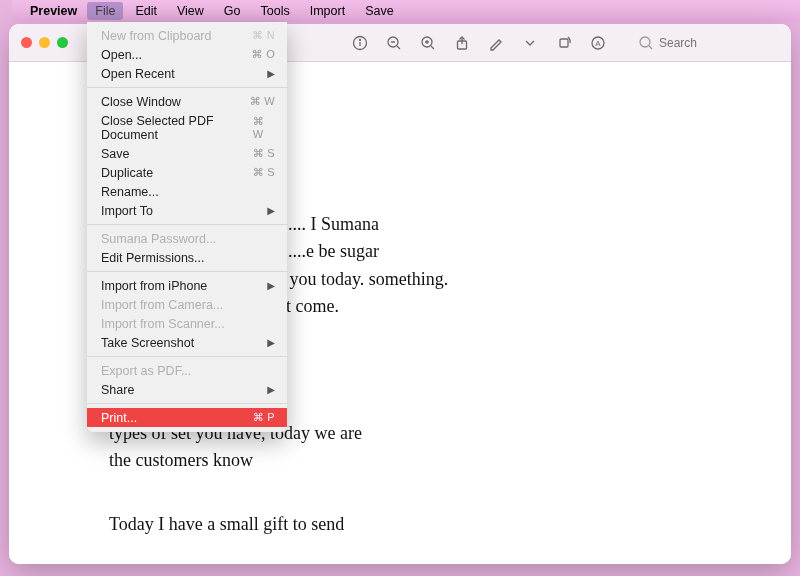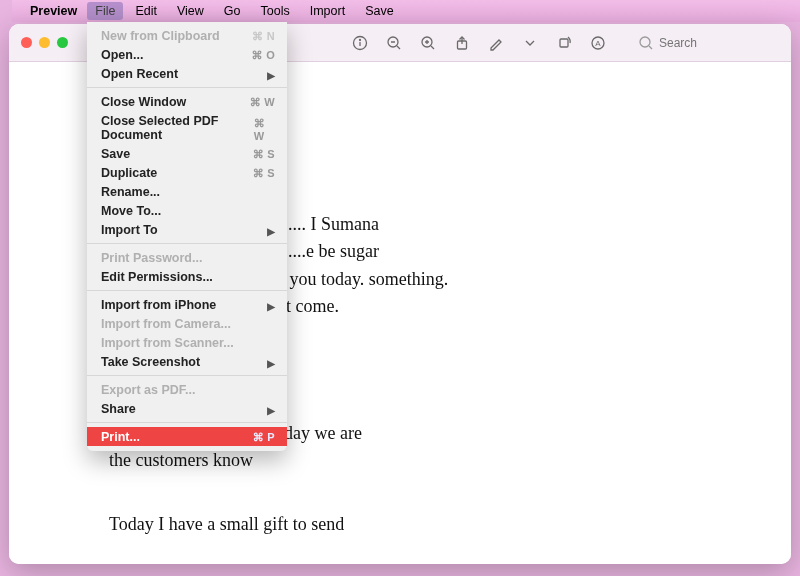--- a/index.html
+++ b/index.html
@@ -74,24 +74,23 @@
   top: 22px; left: 87px;
   width: 200px;
   background: #f0f0f0;
   border-radius: 0 0 6px 6px;
   box-shadow: 0 10px 24px rgba(0,0,0,0.28);
   padding: 4px 0 5px 0;
   font-size: 12.5px;
   z-index: 50;
 }
 .dd-item {
-  display: flex; align-items: flex-end; justify-content: space-between;
+  display: flex; align-items: center; justify-content: space-between;
   padding: 2.5px 12px 2.5px 14px;
   color: #222;
-  font-weight: bold;
 }
 .dd-item.disabled { color: #b0b0b0; }
 .dd-item.selected { background: #ef4444; color: #fff; }
 .dd-item .sc { font-size: 11px; color: #999; letter-spacing: 0.3px; }
 .dd-item.disabled .sc { color: #c7c7c7; }
 .dd-item.selected .sc { color: #e6ecff; }
 .dd-sep { height: 1px; background: #d7d7d7; margin: 4px 0; }
 .dd-item .chev { font-size: 10px; color: #555; }
 </style>
 </head>
@@ -224,29 +223,26 @@
       <span class="sc">⌘ S</span>
     </div>
     <div class="dd-item">
       <span>Duplicate</span>
       <span class="sc">⌘ S</span>
     </div>
     <div class="dd-item">
       <span>Rename...</span>
     </div>
     <div class="dd-item">
-      <span>Move To...</span>
-    </div>
-    <div class="dd-item">
       <span>Import To</span>
       <span class="chev">▶</span>
     </div>
     <div class="dd-sep"></div>
     <div class="dd-item disabled">
-      <span>Print Password...</span>
+      <span>Sumana Password...</span>
     </div>
     <div class="dd-item">
       <span>Edit Permissions...</span>
     </div>
     <div class="dd-sep"></div>
     <div class="dd-item">
       <span>Import from iPhone</span>
       <span class="chev">▶</span>
     </div>
     <div class="dd-item disabled">

